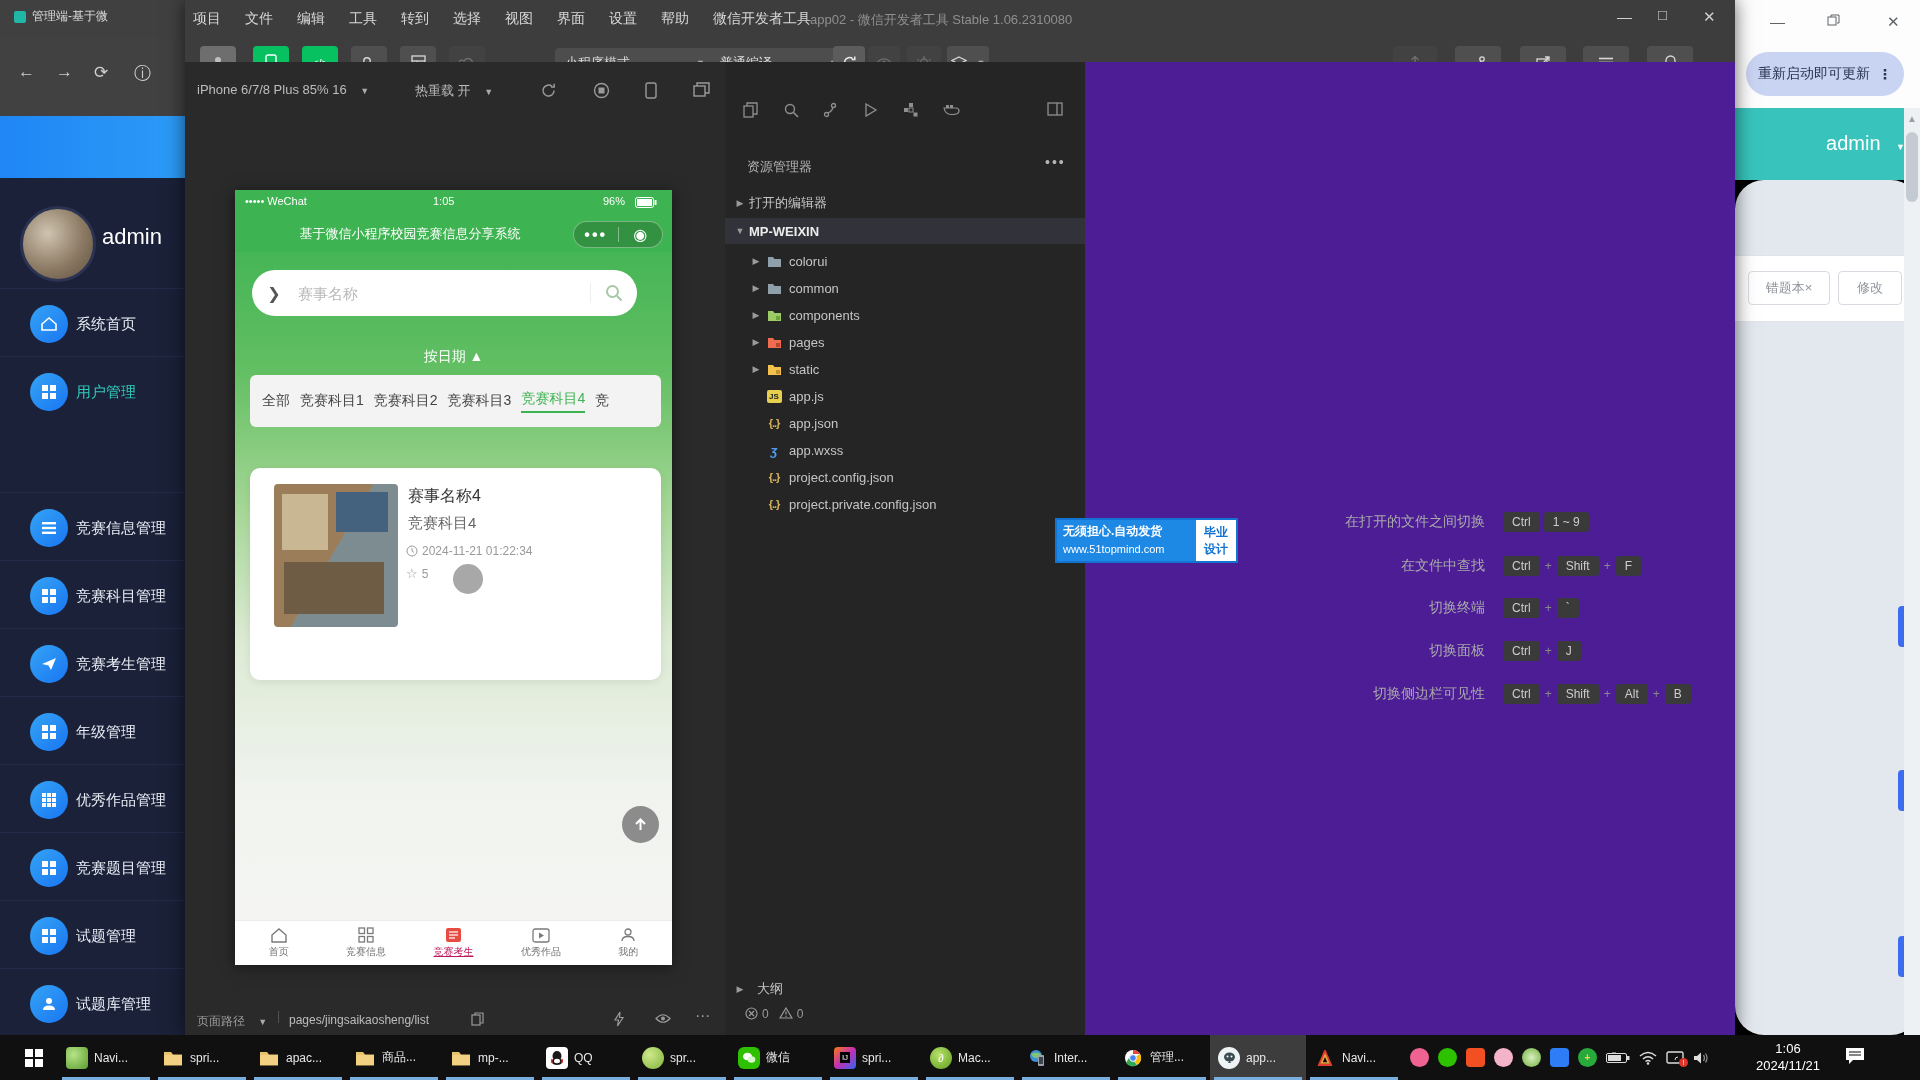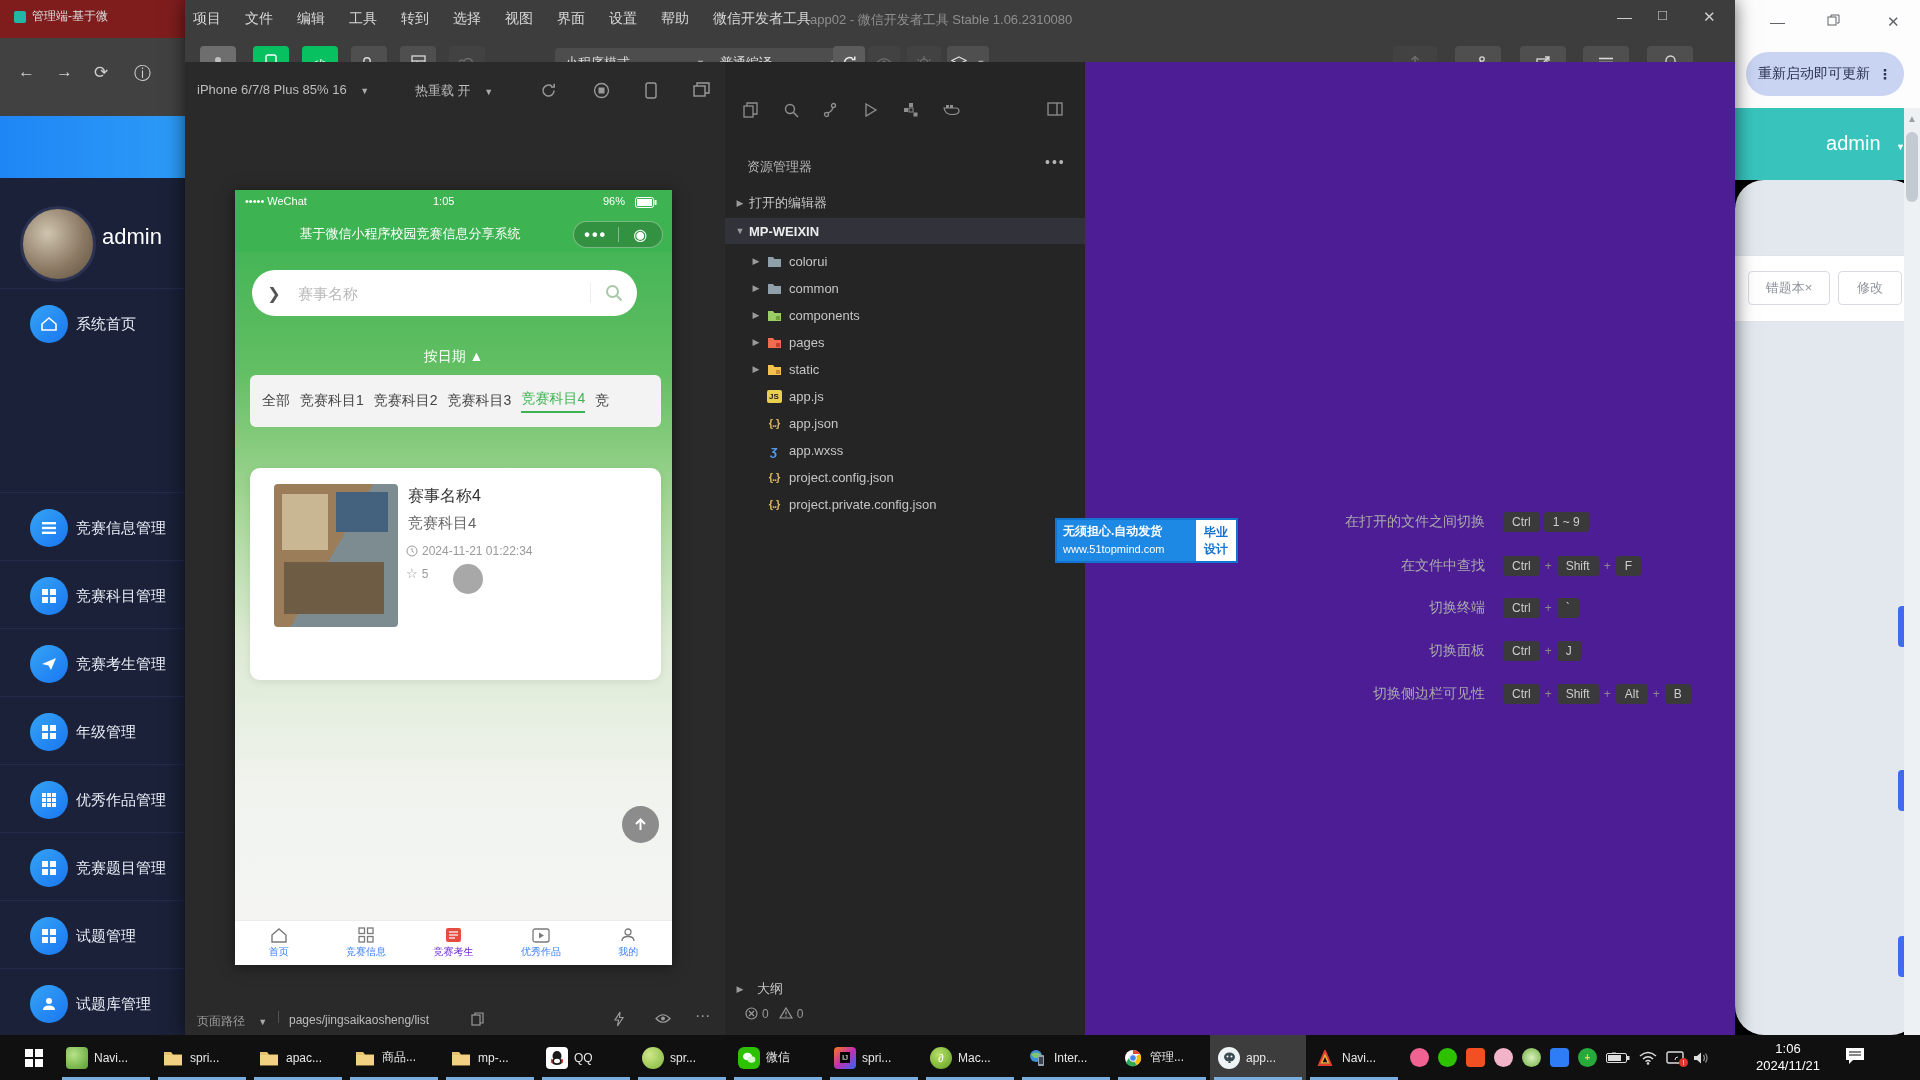--- a/index.html
+++ b/index.html
@@ -3,21 +3,21 @@
 <meta charset="utf-8">
 <style>
   html,body{margin:0;padding:0;background:#000;}
   #screen{position:relative;width:1920px;height:1080px;overflow:hidden;
           font-family:"Liberation Sans","DejaVu Sans",sans-serif;
           -webkit-font-smoothing:antialiased;}
   .abs{position:absolute;}
   svg{display:block;}
 
   
-  #chrome-tabbar{left:0;top:0;width:185px;height:38px;background:#7f1d1d;color:#e3e3e3;}
+  #chrome-tabbar{left:0;top:0;width:185px;height:38px;background:#404040;color:#e3e3e3;}
   #chrome-tab{left:14px;top:8px;display:flex;align-items:center;gap:6px;font-size:12px;color:#ddd;white-space:nowrap;}
   .favicon{width:12px;height:12px;border-radius:2px;background:#21b7a6;display:inline-block;}
   #chrome-toolbar{left:0;top:38px;width:185px;height:78px;background:#414141;}
   .navglyph{color:#cfcfcf;font-size:17px;top:24px;}
   #admin-blueband{left:0;top:116px;width:185px;height:62px;background:linear-gradient(90deg,#1f86f5,#2c9bf7);}
 
   
   #admin-sidebar{left:0;top:178px;width:185px;height:857px;background:#1a2138;}
   #admin-avatar{left:20px;top:28px;width:70px;height:70px;border-radius:50%;
      background:radial-gradient(circle at 35% 35%,#cfc4b0,#8c7a64 55%,#5c4f3e);border:3px solid #2c3352;}
@@ -90,23 +90,23 @@
   .thumb-a{left:8px;top:10px;width:46px;height:56px;background:#c9b693;}
   .thumb-b{left:62px;top:8px;width:52px;height:40px;background:#44627e;}
   .thumb-c{left:10px;top:78px;width:100px;height:52px;background:#6e5c45;}
   #p-card-title{left:158px;top:18px;font-size:16px;color:#333;}
   #p-card-sub{left:158px;top:46px;font-size:15px;color:#666;}
   .p-meta{position:absolute;left:156px;color:#9a9a9a;font-size:12px;display:flex;align-items:center;gap:4px;}
   #p-card-avatar{left:203px;top:96px;width:30px;height:30px;border-radius:50%;background:#a8a8a8;}
   #p-fab{left:387px;top:554px;width:37px;height:37px;border-radius:50%;background:rgba(110,110,110,.78);
      display:flex;align-items:center;justify-content:center;color:#fff;}
   #p-tabbar{left:0;top:730px;width:437px;height:44px;background:#fff;border-top:1px solid #ececec;display:flex;}
-  .pt-item{flex:1;display:flex;flex-direction:column;align-items:center;justify-content:center;gap:2px;color:#3b82f6;}
+  .pt-item{flex:1;display:flex;flex-direction:column;align-items:center;justify-content:center;gap:2px;color:#737373;}
   .pt-item span{font-size:10px;}
-  .pt-item.active{color:#6d28d9;}
+  .pt-item.active{color:#be185d;text-decoration:underline;}
   #sim-footer{left:0;top:945px;width:540px;height:28px;color:#9a9a9a;font-size:12px;}
 
   
   #exp-panel{left:540px;top:62px;width:360px;height:973px;background:#252526;border-right:1px solid #1b1b1b;}
   .act-ico{top:40px;color:#8f8f8f;}
   #exp-header{left:22px;top:96px;color:#b5b5b5;font-size:13px;}
   #exp-dots{left:320px;top:92px;color:#b5b5b5;font-size:14px;letter-spacing:2px;}
   .tree-row{position:absolute;left:0;width:360px;height:26px;display:flex;align-items:center;color:#c5c5c5;font-size:13px;}
   .tree-arrow{width:10px;font-size:9px;color:#9a9a9a;margin-right:4px;text-align:center;}
   .tree-ico{width:18px;margin-right:6px;display:flex;justify-content:center;}
@@ -167,20 +167,31 @@
     <div class="abs" id="admin-avatar"></div>
     <div class="abs" id="admin-name">admin</div>
 
     <div class="abs nav-item" style="top:110px;">
       <span class="nav-ico">
           <svg width="18" height="18" viewBox="0 0 18 18">
             <path d="M2 9 L9 3 L16 9 V15 H2 Z" fill="none" stroke="#fff" stroke-width="1.6"></path>
           </svg>
         </span>
       <span class="nav-label">系统首页</span>
+    </div>
+    <div class="abs nav-item active" style="top:178px;">
+      <span class="nav-ico">
+          <svg width="16" height="16" viewBox="0 0 16 16">
+            <rect x="1" y="1" width="6" height="6" fill="#fff"></rect>
+            <rect x="9" y="1" width="6" height="6" fill="#fff"></rect>
+            <rect x="1" y="9" width="6" height="6" fill="#fff"></rect>
+            <rect x="9" y="9" width="6" height="6" fill="#fff"></rect>
+          </svg>
+        </span>
+      <span class="nav-label">用户管理</span>
     </div>
     <div class="abs nav-item" style="top:314px;">
       <span class="nav-ico">
           <svg width="16" height="14" viewBox="0 0 16 14">
             <rect x="1" y="1" width="14" height="2.4" fill="#fff"></rect>
             <rect x="1" y="5.8" width="14" height="2.4" fill="#fff"></rect>
             <rect x="1" y="10.6" width="14" height="2.4" fill="#fff"></rect>
           </svg>
         </span>
       <span class="nav-label">竞赛信息管理</span>

